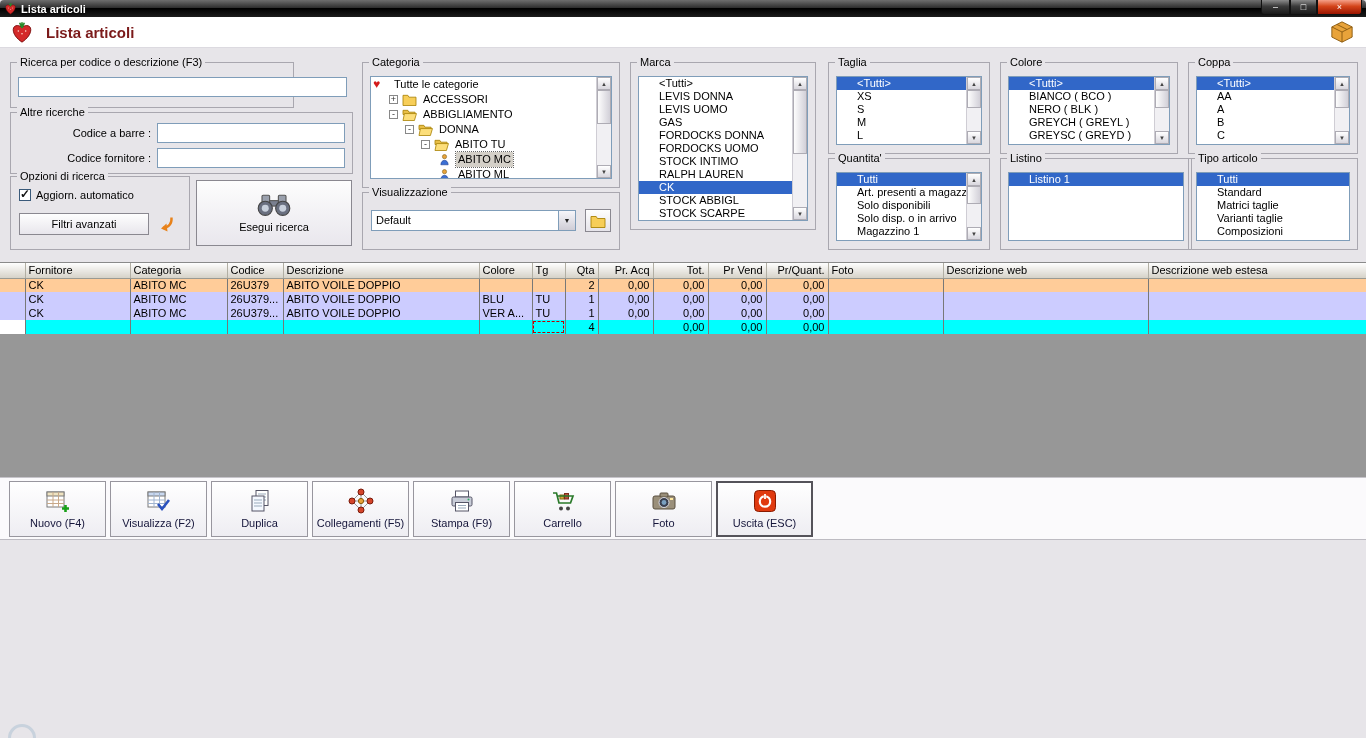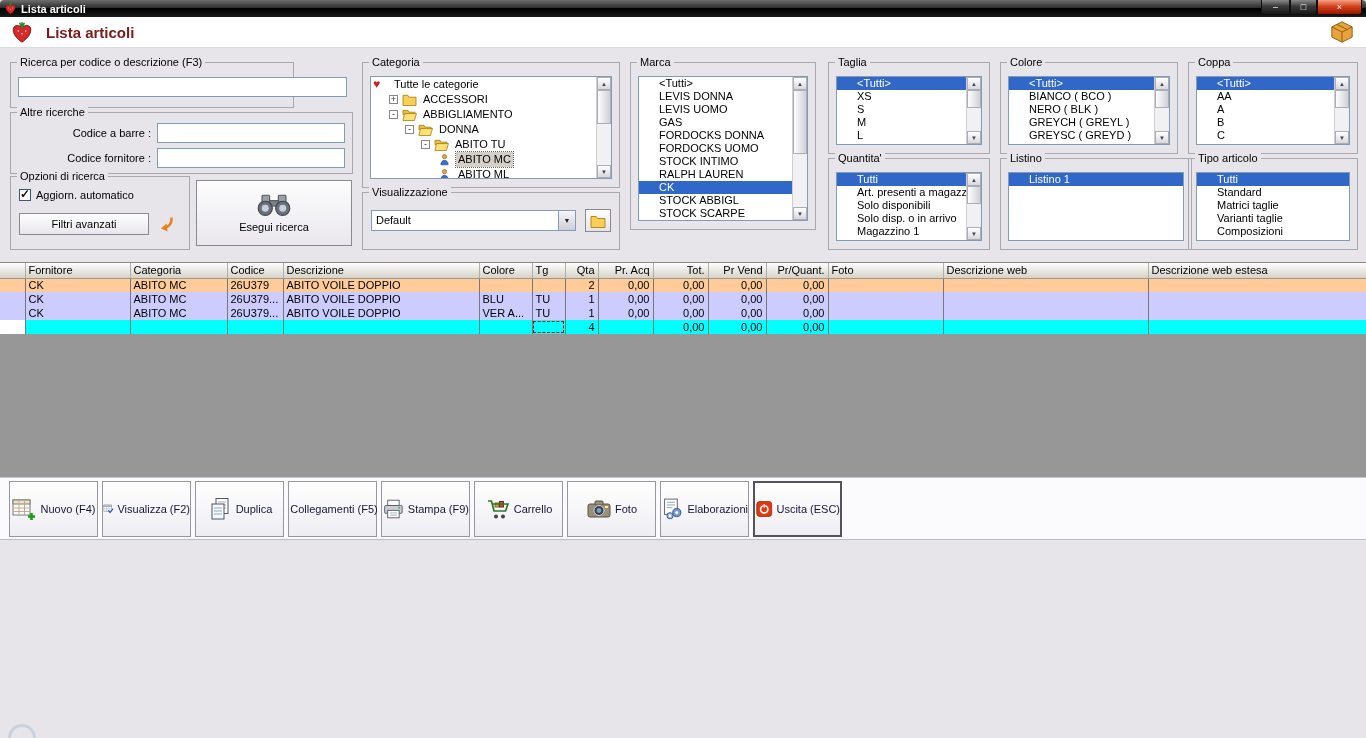--- a/index.html
+++ b/index.html
@@ -97,22 +97,22 @@
   table.grid .num { text-align:right; }
   tr.row-peach td { background:#FFCC99; }
   tr.row-lav td { background:#CCCCFF; }
   tr.row-total td { background:#00FFFF; }
   tr.row-total td.selcol { background:#FFFFFF; }
   td.focuscell { outline:1px dashed #C00000; outline-offset:-2px; }
 
   
   .toolbar { position:absolute; top:477px; left:0; right:0; height:63px; background:#FBFAFC;
     border-top:1px solid #c6c4ca; border-bottom:1px solid #bdbbc2; display:flex; align-items:center; padding-left:9px; gap:4px; }
-  .tb-btn { width:89px; height:56px; border:1px solid #98969e; background:linear-gradient(#ffffff,#eeedf2);
-    display:flex; flex-direction:row; align-items:center; justify-content:center; gap:3px; cursor:pointer; flex:none; }
+  .tb-btn { width:97px; height:56px; border:1px solid #98969e; background:linear-gradient(#ffffff,#eeedf2);
+    display:flex; flex-direction:column; align-items:center; justify-content:center; gap:3px; cursor:pointer; flex:none; }
   .tb-btn.default-btn { border:2px solid #55535a; }
   .tb-icon { width:26px; height:26px; }
   .tb-label { font-size:11px; color:#15153a; white-space:nowrap; }
 
   
   .bottomarea { position:absolute; top:540px; left:0; right:0; bottom:0; background:#E7E5E9; }
   .corner-circle { position:absolute; left:8px; bottom:-14px; width:28px; height:28px; border-radius:50%;
     border:3px solid #BECBD8; opacity:0.75; }
 
   .iconslot svg, .ticon svg, .tb-icon svg { width:100%; height:100%; display:block; }
@@ -649,33 +649,20 @@
             <rect x="2" y="8" width="22" height="13" rx="2" fill="#9a8f7a" stroke="#5a5040"></rect>
             <rect x="9" y="5" width="8" height="4" rx="1" fill="#9a8f7a" stroke="#5a5040"></rect>
             <circle cx="13" cy="14.5" r="5" fill="#3A4050" stroke="#D8D8E0"></circle>
             <circle cx="13" cy="14.5" r="2.4" fill="#7AA0C0"></circle>
             <rect x="19" y="10" width="3" height="2" fill="#FFE9A0"></rect>
           </svg>
         </span>
         <span class="tb-label">Foto</span>
       </div>
 
-      <div class="tb-btn">
-        <span class="tb-icon">
-          <svg viewBox="0 0 26 26">
-            <rect x="4" y="2" width="14" height="17" fill="#fff" stroke="#556"></rect>
-            <path d="M6.5 5.5h9M6.5 8.5h9M6.5 11.5h6" stroke="#8899aa"></path>
-            <circle cx="17.5" cy="17" r="4.5" fill="#7A9AD8" stroke="#2a4a8a"></circle>
-            <circle cx="17.5" cy="17" r="1.7" fill="#fff"></circle>
-            <circle cx="10" cy="20.5" r="3.4" fill="#A8C0E8" stroke="#2a4a8a"></circle>
-            <circle cx="10" cy="20.5" r="1.3" fill="#fff"></circle>
-          </svg>
-        </span>
-        <span class="tb-label">Elaborazioni</span>
-      </div>
 
       <div class="tb-btn default-btn">
         <span class="tb-icon">
           <svg viewBox="0 0 26 26">
             <rect x="2.5" y="2.5" width="21" height="21" rx="4" fill="#E03A10" stroke="#8a1a00"></rect>
             <circle cx="13" cy="13.5" r="5.2" fill="none" stroke="#fff" stroke-width="2.2"></circle>
             <rect x="11.8" y="5.5" width="2.4" height="6" fill="#E03A10"></rect>
             <rect x="12.1" y="6" width="1.8" height="5" fill="#fff"></rect>
           </svg>
         </span>

